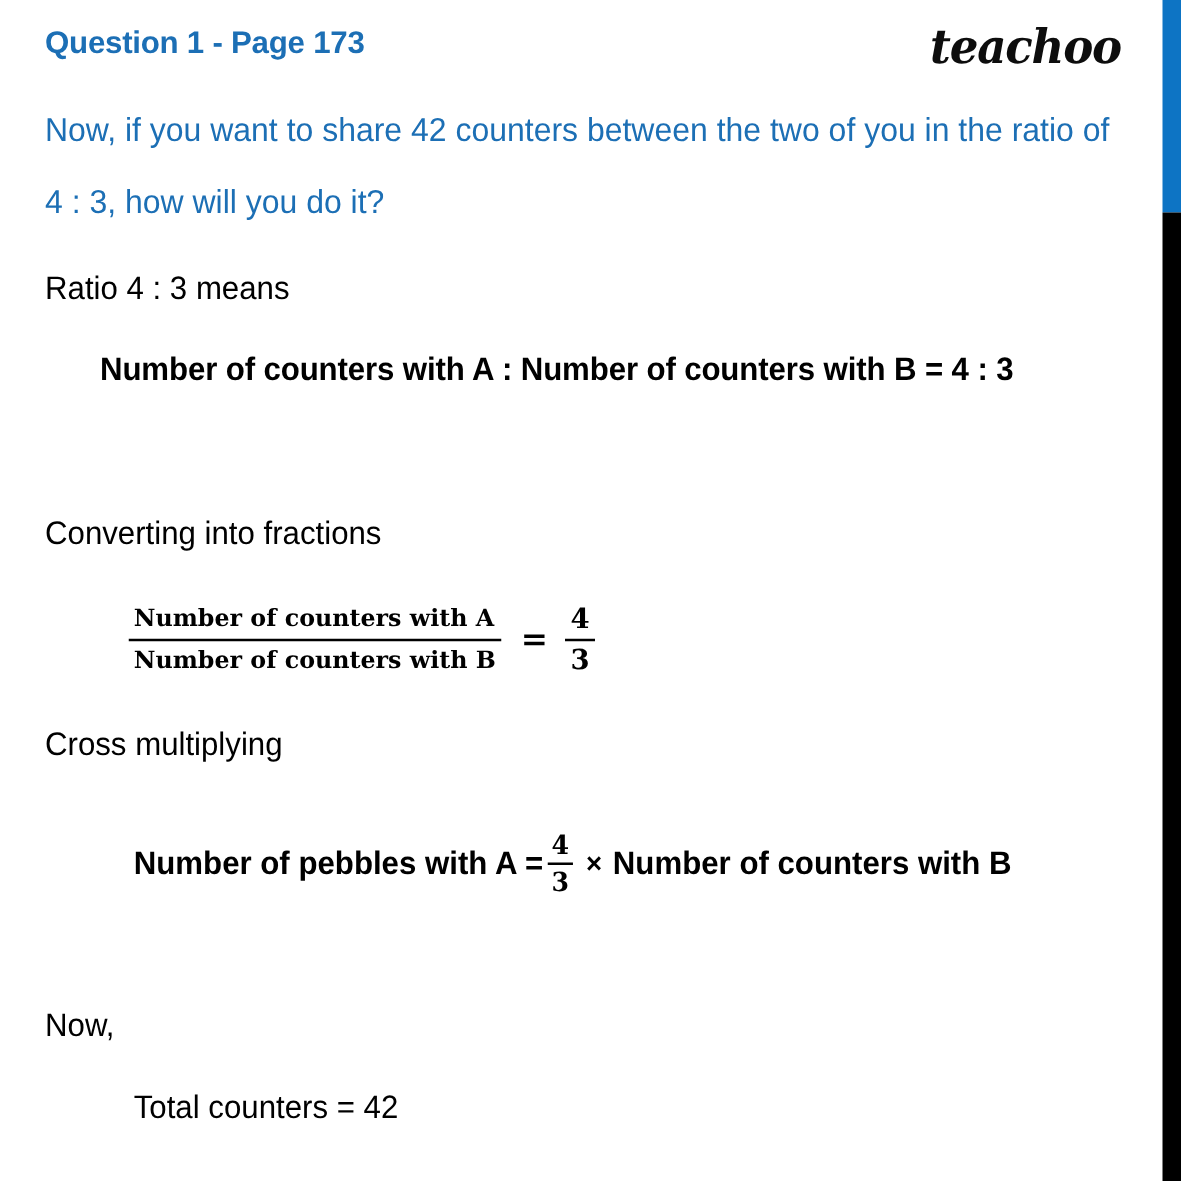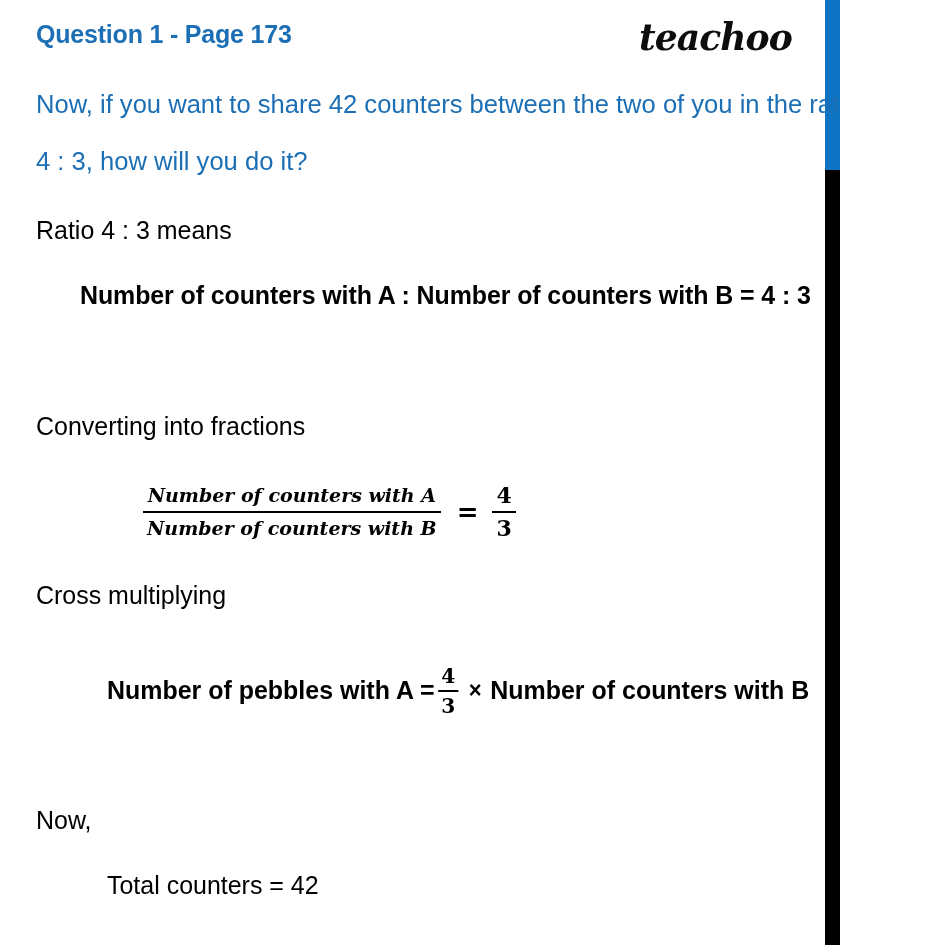--- a/index.html
+++ b/index.html
@@ -5,21 +5,21 @@
   html, body {
     margin: 0;
     padding: 0;
     background: #ffffff;
   }
   body {
     font-family: "Liberation Sans", sans-serif;
   }
   #slide {
     position: relative;
-    width: 840px;
+    width: 945px;
     height: 945px;
     background: #ffffff;
     overflow: hidden;
   }
 
   
   .edge-bar {
     position: absolute;
     right: 0;
     width: 15px;
@@ -98,26 +98,24 @@
   
   .equation {
     position: absolute;
     left: 103px;
     top: 481px;
     display: flex;
     align-items: center;
     font-family: "DejaVu Serif", serif;
   }
   .eq-frac {
-    text-align: center;
+    text-align: left;
     font-size: 19px;
     font-weight: bold;
-    font-style: italic;
     line-height: 1.42;
-    margin-left: 40px;
   }
   .eq-frac .num {
     display: block;
     padding: 0 4px 2px 4px;
     white-space: nowrap;
   }
   .eq-frac .den {
     display: block;
     border-top: 2.6px solid #000;
     padding: 2px 4px 0 4px;

